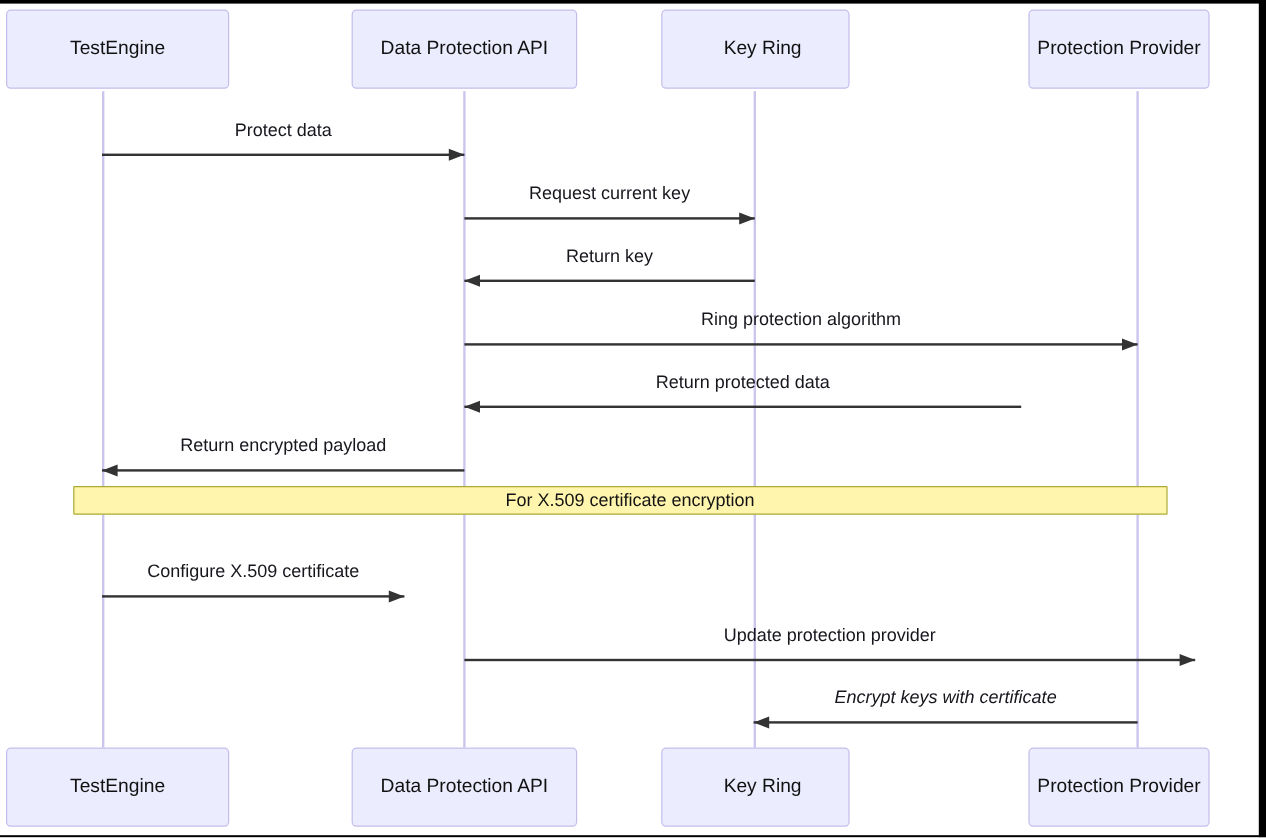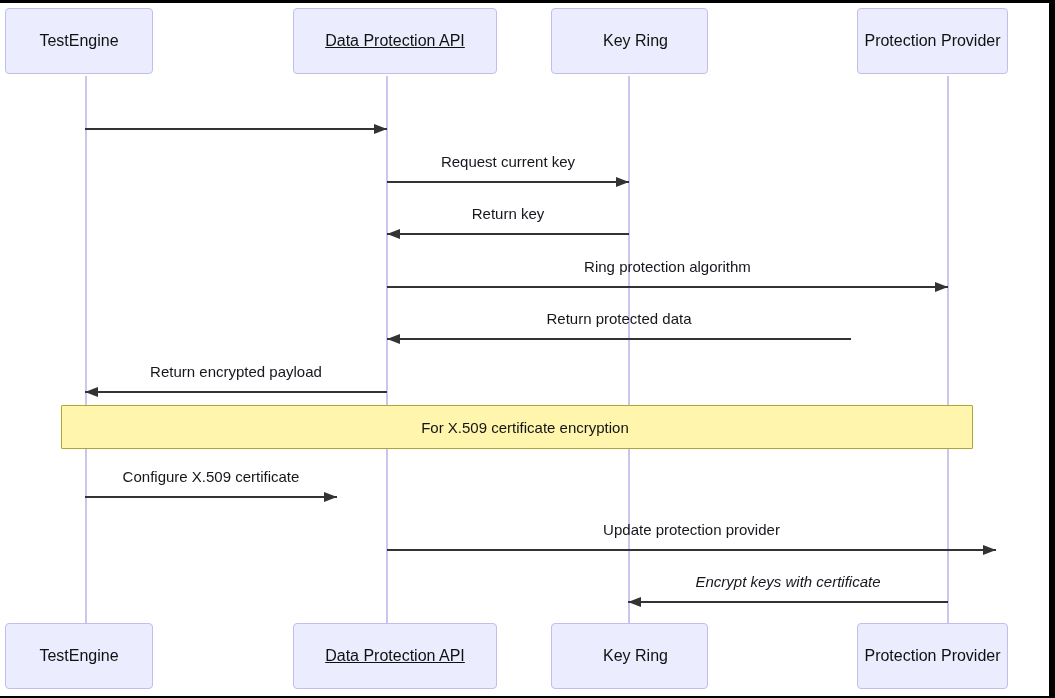--- a/index.html
+++ b/index.html
@@ -29,22 +29,22 @@
 
   
   .actor{
     position:absolute;height:66px;box-sizing:border-box;
     background:var(--actor-fill);border:1px solid var(--actor-border);border-radius:4px;
     display:flex;align-items:center;justify-content:center;
     font-size:16px;color:#111;white-space:nowrap;
   }
   .actor.row-top{top:8px;}
   .actor.row-bottom{top:623px;}
-  .a-1{left:5px;width:148px;}
-  .a-2{left:293px;width:204px;text-decoration:underline;}
+  .a-1{left:5px;width:186px;}
+  .a-2{left:293px;width:188px;}
   .a-3{left:551px;width:157px;padding-left:12px;}
   .a-4{left:857px;width:151px;}
 
   
   .message{position:absolute;height:33px;}
   .msg-label{
     position:absolute;left:0;right:0;bottom:12px;text-align:center;
     font-size:15px;line-height:19px;color:var(--text);white-space:nowrap;
   }
   .msg-line{position:absolute;left:0;right:0;bottom:0;height:2px;background:var(--arrow);}
@@ -58,21 +58,21 @@
   .m-3{left:387px;top:202px;width:242px;}
   .m-4{left:387px;top:255px;width:561px;}
   .m-5{left:387px;top:307px;width:464px;}
   .m-6{left:85px;top:360px;width:302px;}
   .m-7{left:85px;top:465px;width:252px;}
   .m-8{left:387px;top:518px;width:561px;padding-left:48px;}
   .m-9{left:628px;top:570px;width:320px;font-style:italic;}
 
   
   .note{
-    position:absolute;left:61px;top:405px;width:912px;height:44px;box-sizing:border-box;
+    position:absolute;left:61px;top:405px;width:912px;height:24px;box-sizing:border-box;
     background:var(--note-fill);border:1px solid var(--note-border);border-radius:1px;
     display:flex;align-items:center;justify-content:center;
     font-size:15px;color:#141414;white-space:nowrap;padding-left:16px;
   }
 </style>
 </head>
 <body>
 
 <div class="stage">
 
@@ -92,20 +92,21 @@
     <span>Data Protection API</span>
   </div>
   <div class="actor row-top a-3">
     <span>Key Ring</span>
   </div>
   <div class="actor row-top a-4">
     <span>Protection Provider</span>
   </div>
 
   <div class="message dir-right m-1">
+    <div class="msg-label">Protect data</div>
     <div class="msg-line">
         <i class="arrow-head"></i>
       </div>
   </div>
   <div class="message dir-left m-3">
     <div class="msg-label">Return key</div>
     <div class="msg-line">
         <i class="arrow-head"></i>
       </div>
   </div>

